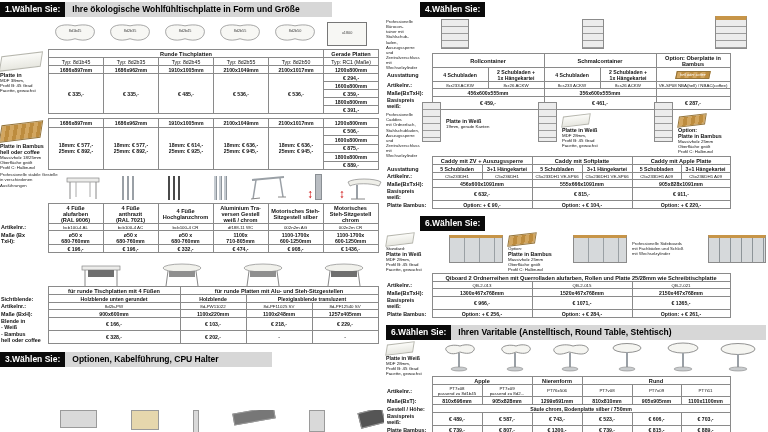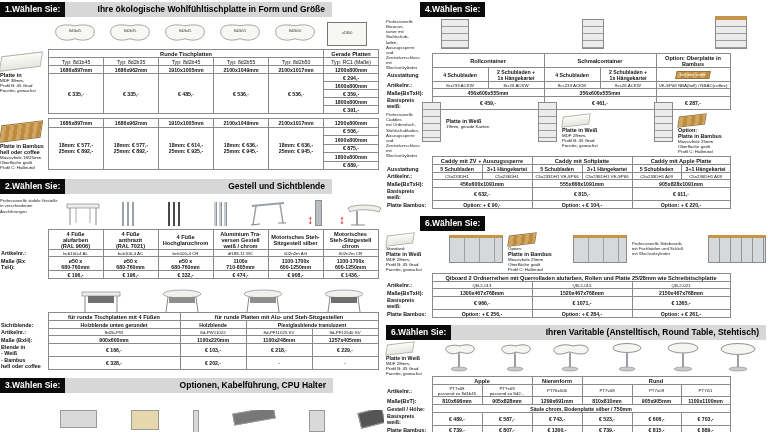--- a/index.html
+++ b/index.html
@@ -2,21 +2,21 @@
 <html><head>
 <meta charset="utf-8">
 <style>
   html,body{margin:0;padding:0;}
   body{width:768px;height:432px;background:#fff;font-family:"Liberation Sans",sans-serif;color:#111;overflow:hidden;}
   .page{position:relative;width:768px;height:432px;background:#fff;}
   .colL{position:absolute;left:0;top:0;width:384px;height:432px;}
   .colR{position:absolute;left:386px;top:0;width:380px;height:432px;}
   .sechdr{display:flex;align-items:stretch;height:15px;margin:2px 0 2px 0;}
   .num{background:#0a0a0a;color:#fff;font-weight:bold;font-size:8.5px;padding:2px 5px;white-space:nowrap;}
-  .ttl{background:#d7d7d7;color:#000;font-weight:bold;font-size:8.5px;padding:2px 7px;flex:1;white-space:nowrap;overflow:hidden;text-align:right;}
+  .ttl{background:#d7d7d7;color:#000;font-weight:bold;font-size:8.5px;padding:2px 7px;flex:1;white-space:nowrap;overflow:hidden;}
   table{border-collapse:collapse;table-layout:fixed;}
   td,th{border:0.7px solid #8a8a8a;font-size:5.2px;text-align:center;vertical-align:middle;padding:0.5px 1px;white-space:pre-line;overflow:hidden;}
   th{font-weight:bold;font-size:5.6px;}
   td.b{font-weight:bold;}
   td.lb,th.lb{border:none;text-align:left;font-weight:bold;font-size:5.4px;padding-right:2px;background:#fff;}
   .tiny{font-size:4.4px;line-height:1.15;}
   .note{font-size:4.3px;line-height:1.2;color:#222;}
   .gut{width:48px;flex:0 0 48px;padding-top:2px;}
   .flexrow{display:flex;}
   
@@ -203,24 +203,20 @@
         <tr>
               <td class="b">1800x800mm</td>
             </tr>
         <tr>
               <td class="b">€ 889,-</td>
             </tr>
       </tbody>
         </table>
     </div>
 
-    <div class="sechdr" style="width:332px;margin-top:9px;">
-      <span class="num">2.Wählen Sie:</span>
-      <span class="ttl">Gestell und Sichtblende</span>
-    </div>
 
     <div class="flexrow" style="height:32px;">
       <div class="gut note" style="white-space:normal;width:60px;flex:0 0 60px;">Professionelle stabile Gestelle in verschiedenen Ausführungen</div>
       <div class="icncell">
         <svg width="34" height="26" viewBox="0 0 34 26">
             <rect x="1" y="4" width="32" height="4" fill="#ececea" stroke="#888" stroke-width="0.7"></rect>
             <line x1="4" y1="8" x2="4" y2="25" stroke="#888"></line>
             <line x1="30" y1="8" x2="30" y2="25" stroke="#888"></line>
             <line x1="10" y1="8" x2="10" y2="23" stroke="#aaa"></line>
             <line x1="24" y1="8" x2="24" y2="23" stroke="#aaa"></line>
@@ -407,21 +403,21 @@
         <td class="lb">- Bambus
 hell oder coffee</td>
         <td class="b" style="height:11px;">€ 328,-</td>
             <td class="b">€ 202,-</td>
             <td class="b">-</td>
             <td class="b">-</td>
       </tr>
     </tbody>
       </table>
 
-    <div class="sechdr" style="width:333px;margin-top:8px;">
+    <div class="sechdr" style="width:272px;margin-top:8px;">
       <span class="num">3.Wählen Sie:</span>
       <span class="ttl">Optionen, Kabelführung, CPU Halter</span>
     </div>
     <div class="cutrow">
       <div class="blk" style="width:40px;height:16px;"></div>
       <div class="blk" style="width:30px;height:18px;background:#e6d7ad;"></div>
       <div class="blk" style="width:4px;height:22px;"></div>
       <div class="blk" style="width:46px;height:10px;transform:rotate(-10deg);background:#777;"></div>
       <div class="blk" style="width:16px;height:20px;"></div>
       <div class="blk" style="width:26px;height:14px;background:#555;transform:rotate(-14deg);"></div>

